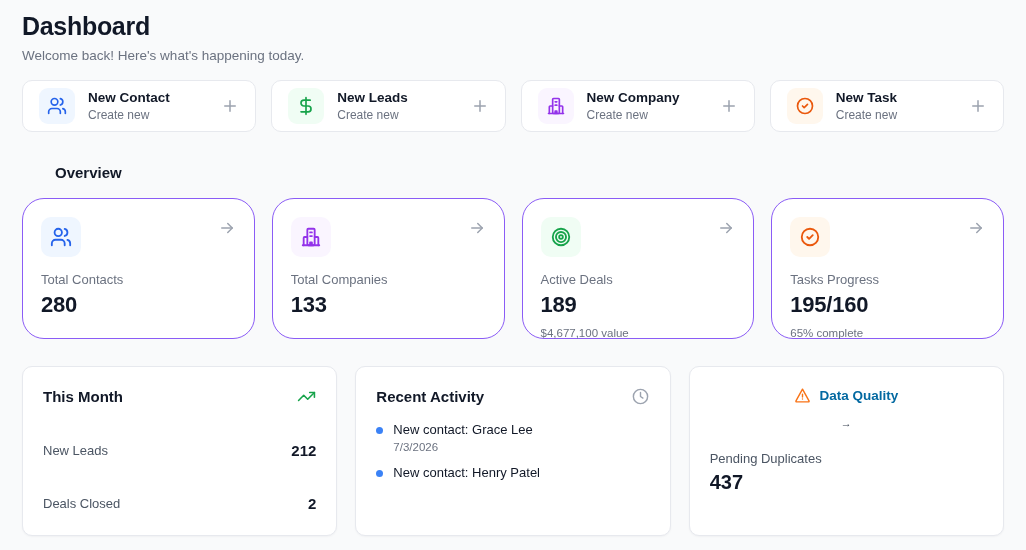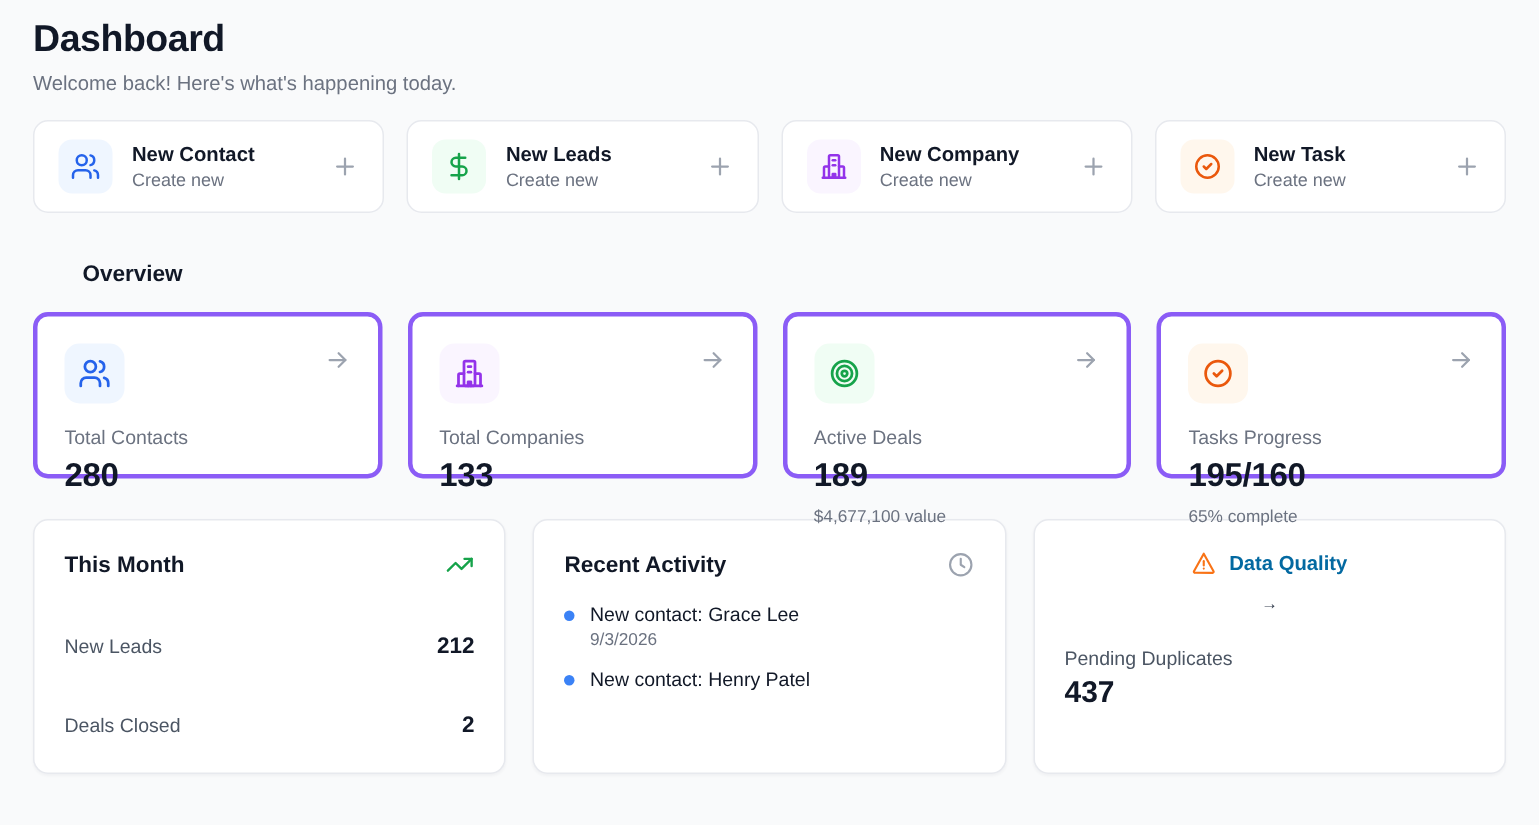--- a/index.html
+++ b/index.html
@@ -22,21 +22,21 @@
   .qa-grid {
     margin-top: 17px;
     display: grid;
     grid-template-columns: repeat(4, 1fr);
     gap: 15px;
   }
   .qa-card {
     background: #ffffff;
     border: 1px solid #e7e9ee;
     border-radius: 10px;
-    height: 62px;
+    height: 52px;
     display: flex;
     align-items: center;
     padding: 0 16px;
     gap: 13px;
     cursor: pointer;
   }
   .qa-icon {
     width: 36px; height: 36px;
     border-radius: 9px;
     display: flex; align-items: center; justify-content: center;
@@ -54,23 +54,23 @@
 
   
   .ov-grid {
     margin-top: 17px;
     display: grid;
     grid-template-columns: repeat(4, 1fr);
     gap: 17px;
   }
   .ov-card {
     background: #ffffff;
-    border: 3px solid #8b5cf6;
-    border-radius: 10px;
-    height: 111px;
+    border: 1px solid #8b5cf6;
+    border-radius: 22px;
+    height: 141px;
     padding: 18px;
     position: relative;
     cursor: pointer;
   }
   .ov-icon {
     width: 40px; height: 40px;
     border-radius: 10px;
     display: flex; align-items: center; justify-content: center;
   }
   .ov-arrow { position: absolute; top: 20px; right: 18px; color: #9ca3af; }
@@ -330,21 +330,21 @@
             <circle cx="12" cy="12" r="9"></circle>
               <path d="M12 7v5l3 2"></path>
           </svg>
         </span>
       </div>
       <div class="activity-list">
         <div class="activity-item">
           <span class="activity-dot"></span>
           <span>
             <div class="activity-text">New contact: Grace Lee</div>
-            <div class="activity-date">9/3/2026</div>
+            <div class="activity-date">7/3/2026</div>
           </span>
         </div>
         <div class="activity-item">
           <span class="activity-dot"></span>
           <span>
             <div class="activity-text">New contact: Henry Patel</div>
 
           </span>
         </div>
       </div>

